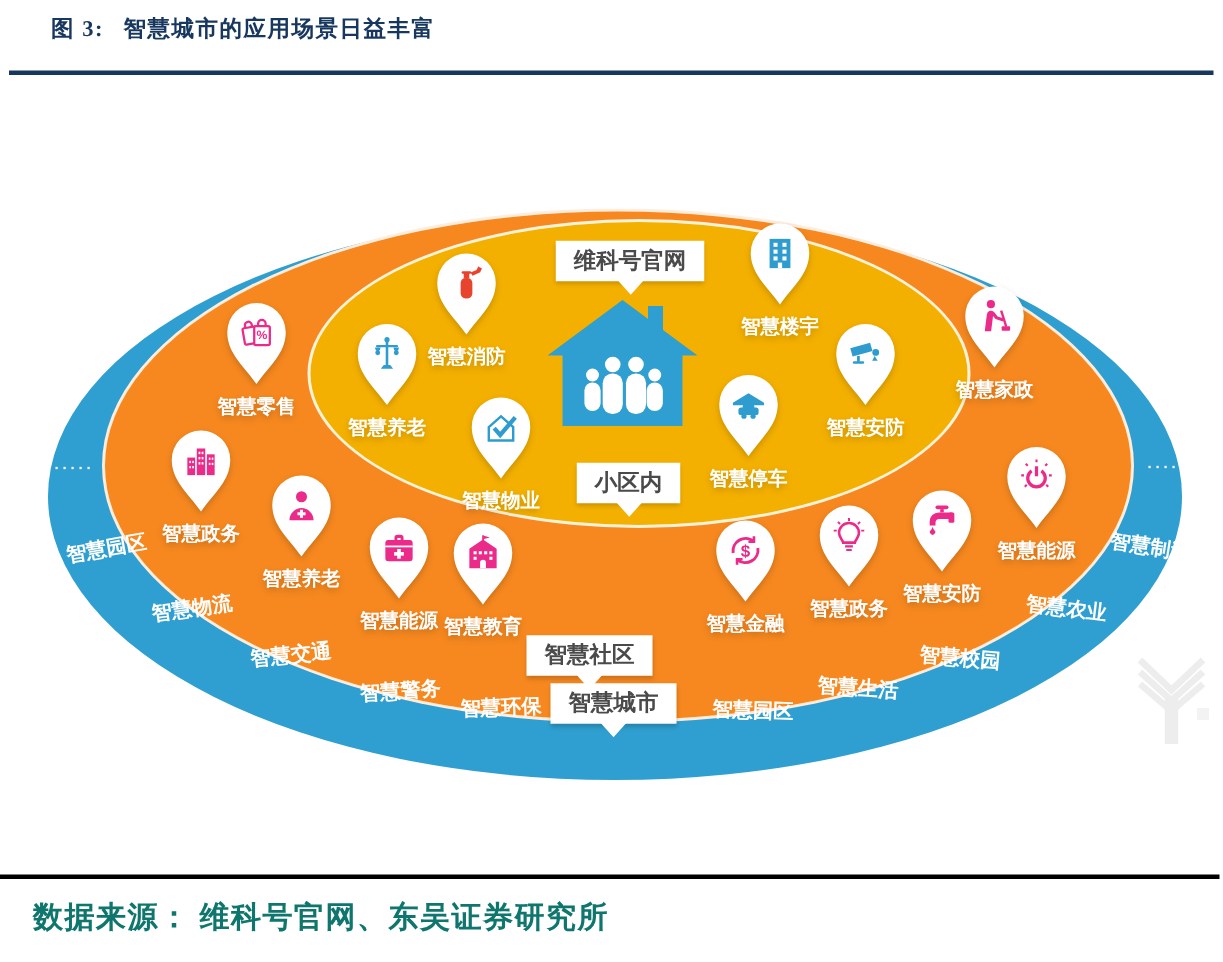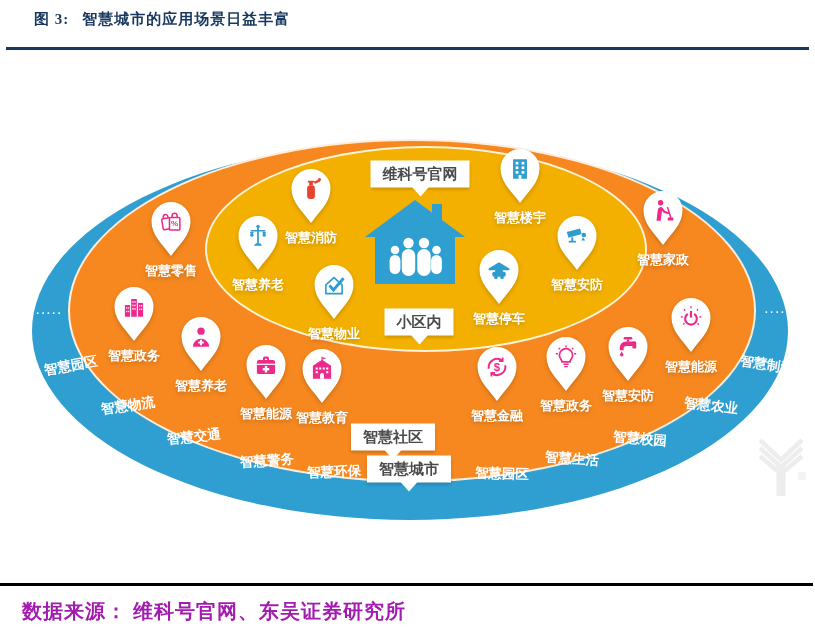--- a/index.html
+++ b/index.html
@@ -5,21 +5,21 @@
   html,body{margin:0;padding:0;background:#fff;}
   .page{position:relative;width:815px;height:641px;background:#fff;overflow:hidden;
         font-family:"Liberation Sans",sans-serif;}
   .fig-title{position:absolute;left:34px;top:10px;font-family:"Liberation Serif",serif;
         font-weight:bold;font-size:15px;color:var(--title-color);letter-spacing:1px;white-space:nowrap;}
   .fig-title .t{margin-left:13px;}
   .rule{position:absolute;}
   .rule.top{left:6px;right:6px;top:47px;height:3px;background:var(--title-color);}
   .rule.bottom{left:0;right:2px;top:583px;height:3px;background:#000;}
   .source{position:absolute;left:22px;top:598px;font-family:"Liberation Serif",serif;
-        font-weight:600;font-size:20px;color:#a21caf;letter-spacing:1px;}
+        font-weight:600;font-size:20px;color:#0f766e;letter-spacing:1px;}
   .stage{position:absolute;inset:0;}
   .ellipse{position:absolute;border-radius:50%;box-sizing:border-box;}
   .ellipse.outer{left:32px;top:142px;width:756px;height:378px;background:var(--outer-ring);}
   .ellipse.middle{left:68px;top:139px;width:688px;height:343px;background:var(--middle-ring);
         border:2px solid rgba(255,255,255,.85);}
   .ellipse.inner{left:205px;top:146px;width:442px;height:206px;background:var(--inner-ring);
         border:2px solid rgba(255,255,255,.85);}
   .house{position:absolute;left:365px;top:200px;}
   .house .body{fill:var(--outer-ring);}
   .pin{position:absolute;width:46px;filter:drop-shadow(0 2px 2px rgba(0,0,0,.18));}

